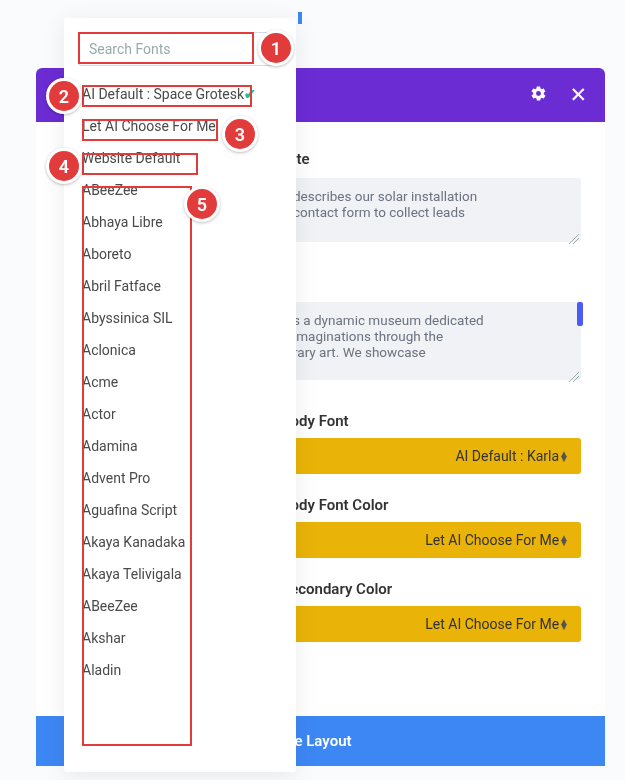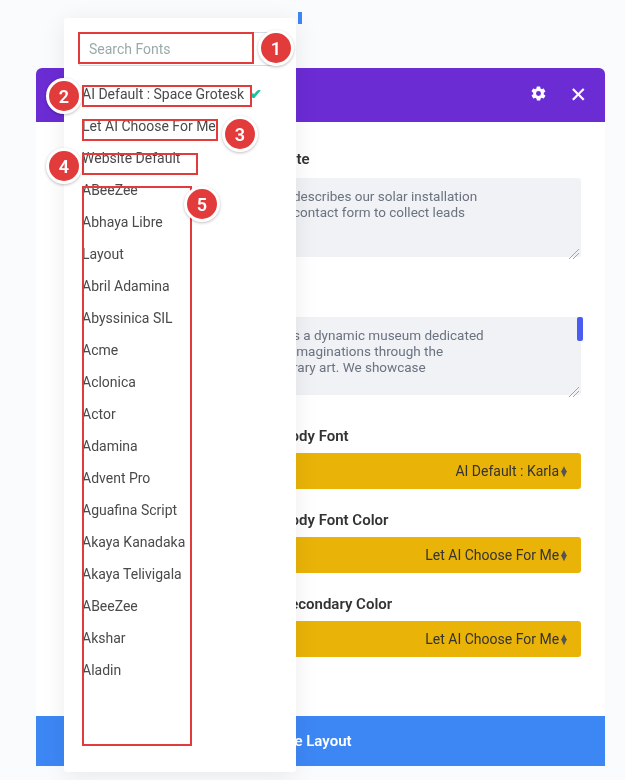--- a/index.html
+++ b/index.html
@@ -43,21 +43,21 @@
     background: #f0f2f5;
     border: none;
     border-radius: 3px;
     padding: 10px 12px;
     font-size: 13.5px;
     font-family: inherit;
     color: #6b7280;
     resize: none;
     position: relative;
   }
-  .ta1 { height: 79px; }
+  .ta1 { height: 64px; }
   .ta2 { height: 78px; }
   .ta-wrap { position: relative; margin-bottom: 28px; }
   .resize-handle {
     position: absolute; right: 2px; bottom: 2px;
     width: 10px; height: 10px;
     background:
       linear-gradient(135deg, transparent 45%, #9aa 46%, #9aa 54%, transparent 55%),
       linear-gradient(135deg, transparent 65%, #9aa 66%, #9aa 74%, transparent 75%);
   }
   .scroll-mark {
@@ -101,21 +101,21 @@
     display:flex; align-items:center;
     padding:0 10px;
     font-size:14px; color:#9aa;
   }
   .dd-list { padding: 4px 0; }
   .dd-item {
     padding:8px 18px;
     font-size:14px;
     color:#4a4a4a;
     cursor:pointer;
-    display:flex; align-items:flex-start; gap:6px;
+    display:flex; align-items:flex-start; 
     white-space:nowrap;
   }
   .check { color:#1fbf9c; font-weight:bold; }
   
   .redbox { position:absolute; border:2px solid #e23b3b; pointer-events:none; z-index:80; }
   .rb1 { left:78px; top:32px; width:176px; height:32px; }
   .rb2 { left:82px; top:85px; width:170px; height:22px; }
   .rb3 { left:82px; top:119px; width:136px; height:22px; }
   .rb4 { left:82px; top:153px; width:116px; height:22px; }
   .rb5 { left:82px; top:186px; width:110px; height:560px; }
@@ -223,33 +223,33 @@
       <span>Website Default</span>
     </div>
     <div id="font-items">
         <div class="dd-item">
           <span>ABeeZee</span>
         </div>
         <div class="dd-item">
           <span>Abhaya Libre</span>
         </div>
         <div class="dd-item">
-          <span>Layout</span>
-        </div>
-        <div class="dd-item">
-          <span>Abril Adamina</span>
+          <span>Aboreto</span>
+        </div>
+        <div class="dd-item">
+          <span>Abril Fatface</span>
         </div>
         <div class="dd-item">
           <span>Abyssinica SIL</span>
         </div>
         <div class="dd-item">
+          <span>Aclonica</span>
+        </div>
+        <div class="dd-item">
           <span>Acme</span>
-        </div>
-        <div class="dd-item">
-          <span>Aclonica</span>
         </div>
         <div class="dd-item">
           <span>Actor</span>
         </div>
         <div class="dd-item">
           <span>Adamina</span>
         </div>
         <div class="dd-item">
           <span>Advent Pro</span>
         </div>

